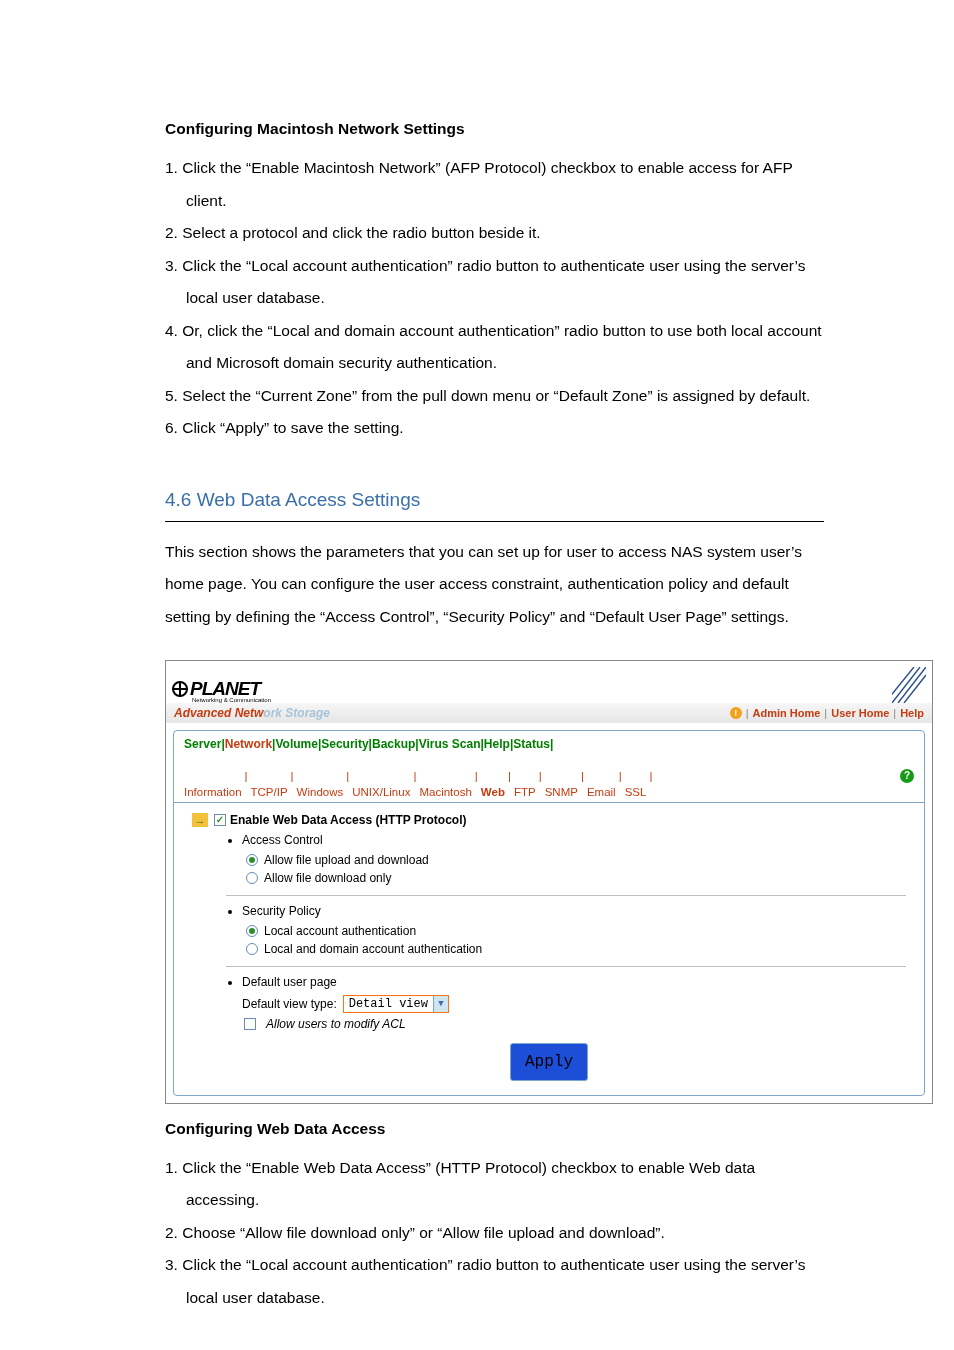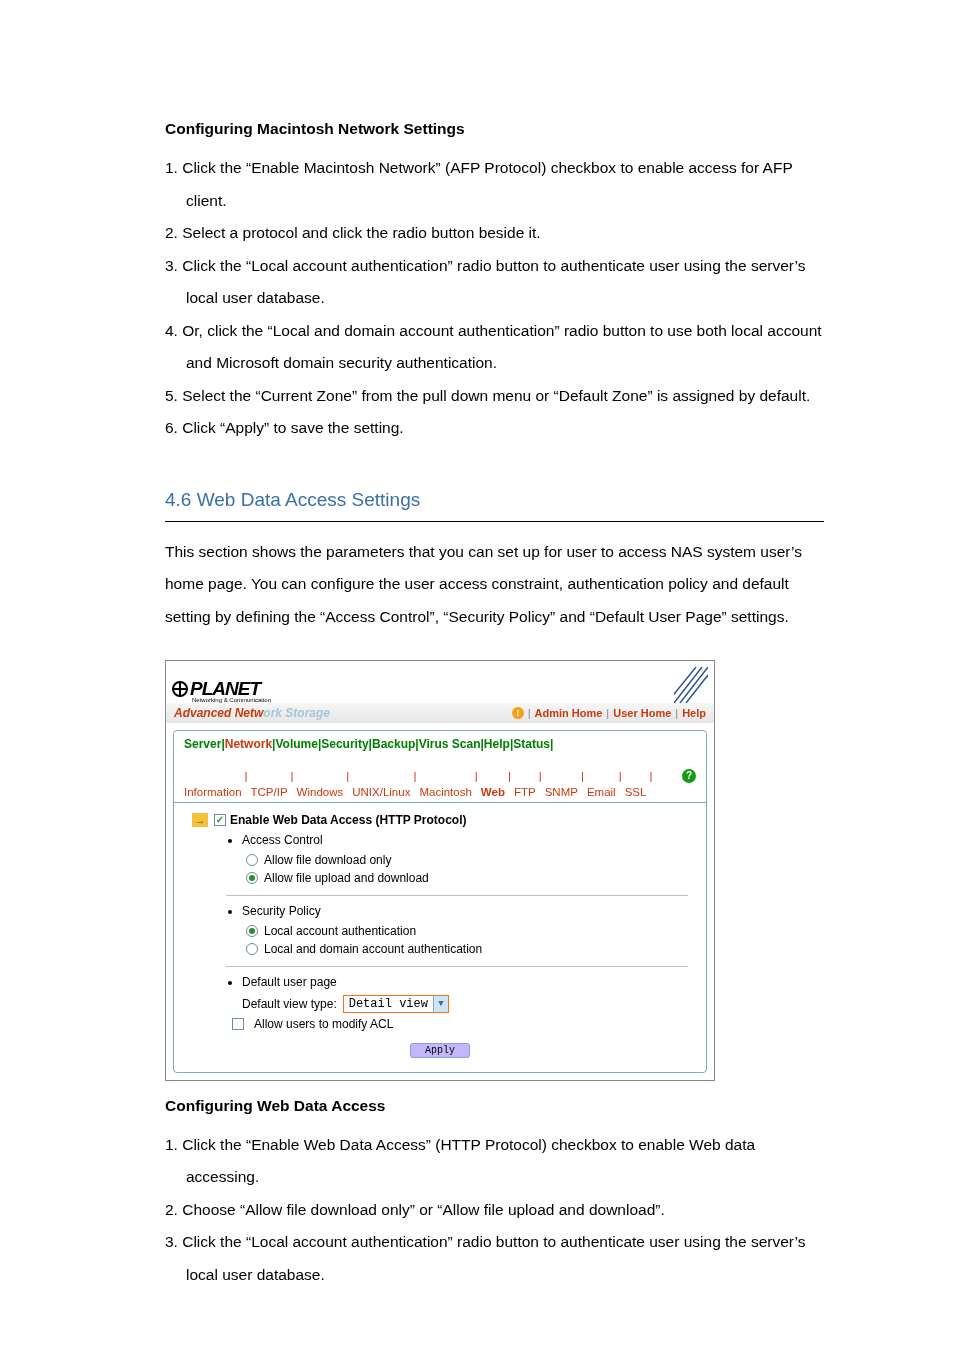--- a/index.html
+++ b/index.html
@@ -3,21 +3,21 @@
   <meta charset="utf-8">
   <style>
     * { box-sizing: border-box; margin: 0; padding: 0; }
     body { width: 954px; height: 1350px; font-family: Arial, Helvetica, sans-serif; padding: 120px 130px 40px 165px; background: #fff; }
     .heading { font-weight: bold; font-size: 15.5px; margin-bottom: 14px; }
     .para { font-size: 15.5px; line-height: 2.1; margin-bottom: 2px; }
     .step { font-size: 15.5px; line-height: 2.1; padding-left: 21px; text-indent: -21px; }
     .section-title { color: #3a6faa; font-size: 19px; margin-top: 44px; margin-bottom: 10px; }
     .section-rule { border: none; border-top: 1px solid #000; margin-bottom: 14px; }
     
-    .panel-wrap { border: 1px solid #888; margin-top: 26px; margin-bottom: 16px; background: #fff; width: 550px; }
+    .panel-wrap { border: 1px solid #888; margin-top: 26px; margin-bottom: 16px; background: #fff; width: 768px; }
     .topbar { display: flex; justify-content: space-between; align-items: flex-end; height: 42px; padding: 0 6px 0 6px; }
     .logo-area { display: flex; flex-direction: column; }
     .logo-row { display: flex; align-items: center; gap: 2px; }
     .globe { width: 16px; height: 16px; border: 2px solid #000; border-radius: 50%; position: relative; }
     .globe::before { content: ""; position: absolute; left: 5px; top: -2px; width: 2px; height: 16px; background: #000; }
     .globe::after { content: ""; position: absolute; top: 5px; left: -2px; height: 2px; width: 16px; background: #000; }
     .planet { font-weight: 900; font-size: 19px; letter-spacing: -1px; font-style: italic; color: #000; }
     .planet-sub { font-size: 6px; color: #000; margin-left: 20px; margin-top: -3px; }
     .topright-deco { width: 34px; height: 36px; position: relative; overflow: hidden; }
     .topright-deco svg { width: 34px; height: 36px; }
@@ -50,21 +50,21 @@
     .group { margin: 6px 0 10px 36px; }
     .group-title { list-style: disc; display: list-item; margin-bottom: 6px; margin-left: 14px; }
     .optrow { display: flex; align-items: center; margin: 4px 0 4px 18px; gap: 6px; }
     .radio { width: 12px; height: 12px; border: 1px solid #6a8ab0; border-radius: 50%; display: inline-flex; align-items: center; justify-content: center; }
     .radio.sel::after { content: ""; width: 6px; height: 6px; border-radius: 50%; background: #2a8f2a; }
     .hr { border: none; border-top: 1px solid #c0c0c0; margin: 8px 0 8px 34px; }
     .selectbox { border: 1px solid #f97316; font-family: "Courier New", monospace; font-size: 12px; display: inline-flex; align-items: center; height: 18px; }
     .selectbox .txt { padding: 0 5px; }
     .selectbox .dd { width: 15px; height: 100%; background: #cfe5f2; display: inline-flex; align-items: center; justify-content: center; color: #3a6faa; font-size: 9px; border-left: 1px solid #7fa6c6; }
     .btn-row { display: flex; justify-content: center; margin-top: 12px; }
-    .btn { border: 1px solid #7fa6c6; border-radius: 3px; background: #c4b5fd; font-family: "Courier New", monospace; font-size: 10px; padding: 1px 14px; cursor: pointer; }
+    .btn { border: 1px solid #7fa6c6; border-radius: 3px; background: #1d4ed8; font-family: "Courier New", monospace; font-size: 16px; padding: 9px 14px; cursor: pointer; }
     label span, .group div { font-size: 12px; }
   </style>
 </head>
 <body>
 
 <div class="heading">Configuring Macintosh Network Settings</div>
 <div class="step">1. Click the “Enable Macintosh Network” (AFP Protocol) checkbox to enable access for AFP client.</div>
 <div class="step">2. Select a protocol and click the radio button beside it.</div>
 <div class="step">3. Click the “Local account authentication” radio button to authenticate user using the server’s local user database.</div>
 <div class="step">4. Or, click the “Local and domain account authentication” radio button to use both local account and Microsoft domain security authentication.</div>
@@ -149,26 +149,26 @@
       </div>
       <div class="content">
         <div class="enable-row">
           <span class="arrow-box">→</span>
           <span class="cbx checked"></span>
           <span>Enable Web Data Access (HTTP Protocol)</span>
         </div>
         <div class="group">
           <div class="group-title">Access Control</div>
           <div class="optrow">
+              <span class="radio sel"></span>
+              <span>Allow file upload and download</span>
+            </div>
+          <div class="optrow">
               <span class="radio"></span>
               <span>Allow file download only</span>
-            </div>
-          <div class="optrow">
-              <span class="radio sel"></span>
-              <span>Allow file upload and download</span>
             </div>
         </div>
         <hr class="hr">
         <div class="group">
           <div class="group-title">Security Policy</div>
           <div class="optrow">
               <span class="radio sel"></span>
               <span>Local account authentication</span>
             </div>
           <div class="optrow">
@@ -179,21 +179,21 @@
         <hr class="hr">
         <div class="group">
           <div class="group-title">Default user page</div>
           <div class="optrow" style="margin-left:14px;">
             <span>Default view type:</span>
             <span class="selectbox">
               <span class="txt">Detail view</span>
               <span class="dd">▼</span>
             </span>
           </div>
-          <div class="optrow" style="margin-left:4px;">
+          <div class="optrow" style="margin-left:16px;font-style:italic;">
             <span class="cbx"></span>
             <span>Allow users to modify ACL</span>
           </div>
         </div>
         <div class="btn-row">
           <span class="btn">Apply</span>
         </div>
       </div>
     </div>
   </div>

